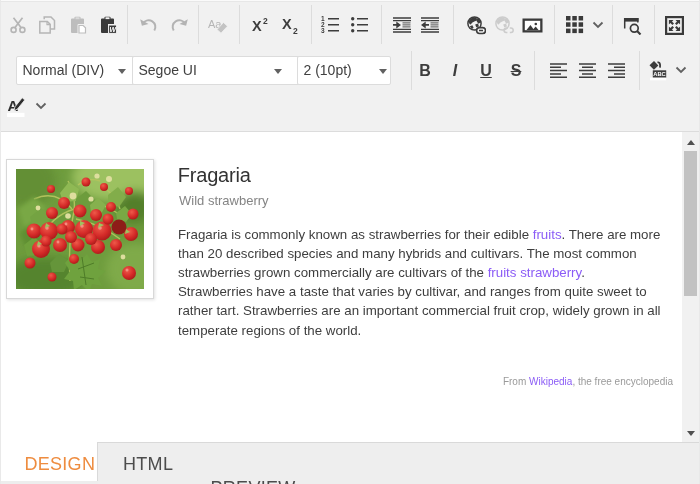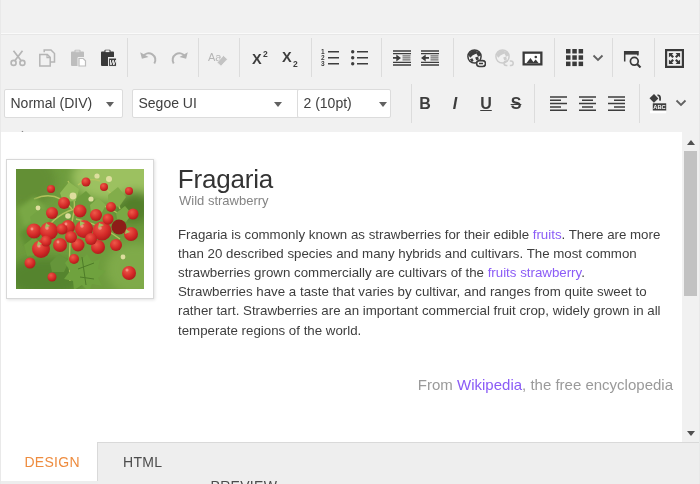--- a/index.html
+++ b/index.html
@@ -2,51 +2,51 @@
 <html><head>
 <meta charset="utf-8">
 <style>
   html,body{margin:0;padding:0;}
   body{width:700px;height:484px;position:relative;overflow:hidden;
        font-family:"Liberation Sans", sans-serif;background:#f1f1f1;}
   .abs{position:absolute;}
   
   #toolbar{left:0;top:0;width:700px;height:132px;background:#f1f1f1;
            border-bottom:1px solid #dcdcdc;box-sizing:border-box;
-           background-image:linear-gradient(#fafafa 0,#fafafa 1px,#e7e7e7 1px,#e7e7e7 2px,#f1f1f1 2px);margin-top:33px;}
+           background-image:linear-gradient(#fafafa 0,#fafafa 1px,#e7e7e7 1px,#e7e7e7 2px,#f1f1f1 2px);}
   .sep1{position:absolute;top:5px;width:1px;height:39px;background:#dcdcdc;}
   .sep2{position:absolute;top:51px;width:1px;height:39px;background:#dcdcdc;}
   .ic{position:absolute;}
   .dd{position:absolute;top:56px;height:29px;background:#fff;border:1px solid #dcdcdc;
       border-radius:2px;box-sizing:border-box;font-size:14px;color:#404040;
       line-height:27px;padding-left:5.5px;}
   .dd .car{position:absolute;top:12px;width:0;height:0;border-left:4.5px solid transparent;
       border-right:4.5px solid transparent;border-top:5px solid #616161;}
   .tbtn{position:absolute;top:56px;height:29px;line-height:29px;text-align:center;
         font-size:16px;font-weight:bold;color:#3d3d3d;}
   
   #content{left:0;top:132px;width:682px;height:310px;background:#fff;}
   #imgframe{left:6px;top:27px;width:128px;height:120px;background:#fff;
             border:1px solid #d8d8d8;padding:9px;box-shadow:1px 1px 3px rgba(0,0,0,0.12);}
-  #title{left:177.8px;top:32.2px;font-size:26px;color:#333;letter-spacing:-0.2px;}
+  #title{left:177.8px;top:32.2px;font-size:20px;color:#333;letter-spacing:-0.2px;}
   #subtitle{left:179px;top:60.5px;font-size:13px;color:#848484;}
   #para{left:178px;top:92.5px;width:510px;font-size:13.3px;line-height:19.2px;color:#3e3e3e;}
   a{color:#8b5cf6;text-decoration:none;}
-  #byline{right:9px;top:243.5px;font-size:15px;color:#9a9a9a;text-align:right;}
+  #byline{right:9px;top:243.5px;font-size:10px;color:#9a9a9a;text-align:right;}
   
   #sbar{left:682px;top:132px;width:17px;height:310px;background:#f1f1f1;}
   #sthumb{left:2px;top:19px;width:13px;height:145px;background:#c2c2c2;position:absolute;}
   .sarrow{position:absolute;left:4.5px;width:0;height:0;border-left:4px solid transparent;
           border-right:4px solid transparent;}
   
   #tabbar{left:0;top:442px;width:700px;height:42px;background:#eee;
           border-top:1px solid #d9d9d9;box-sizing:border-box;}
   #designtab{left:0;top:442px;width:98px;height:42px;background:#fff;
              border-right:1px solid #d9d9d9;box-sizing:border-box;}
-  .tabtxt{position:absolute;top:453.5px;font-size:14px;letter-spacing:0.3px;color:#4c4c4c;}
+  .tabtxt{position:absolute;top:453.5px;font-size:18px;letter-spacing:0.3px;color:#4c4c4c;}
 </style>
 </head>
 <body>
 
 <div id="toolbar" class="abs">
 
   <div class="sep1" style="left:127px"></div>
   <div class="sep1" style="left:198px"></div>
   <div class="sep1" style="left:239px"></div>
   <div class="sep1" style="left:311px"></div>
@@ -226,21 +226,21 @@
 
   <svg class="ic" style="left:7px;top:96px" width="20" height="21" viewBox="0 0 20 21">
     <text x="0.5" y="15" font-size="15" font-weight="bold" fill="#2e2e2e" font-family="Liberation Sans">A</text>
     <path d="M15.2 1.8 l2.6 2.1 l-7.3 9.1 l-3.5 1.8 l0.9-3.9 z" fill="#2e2e2e" stroke="#f1f1f1" stroke-width="0.8"></path>
     <rect x="0" y="16.8" width="17.5" height="4.2" fill="#fff"></rect>
   </svg>
   <svg class="ic" style="left:35px;top:102px" width="12" height="8" viewBox="0 0 12 8">
     <path d="M1.5 1.5 L6 6 L10.5 1.5" fill="none" stroke="#616161" stroke-width="1.8"></path>
   </svg>
 
-  <div class="dd" style="left:4px;width:119px;">Normal (DIV)<span class="car" style="left:101px"></span></div>
+  <div class="dd" style="left:16px;width:119px;">Normal (DIV)<span class="car" style="left:101px"></span></div>
   <div class="dd" style="left:132px;width:185px;">Segoe UI<span class="car" style="left:141px"></span></div>
   <div class="dd" style="left:297px;width:94px;">2 (10pt)<span class="car" style="left:81px"></span></div>
 
   <div class="tbtn" style="left:415px;width:20px;">B</div>
   <div class="tbtn" style="left:445px;width:20px;font-style:italic;">I</div>
   <div class="tbtn" style="left:476px;width:20px;"><span style="text-decoration:underline">U</span></div>
   <div class="tbtn" style="left:506px;width:20px;"><span style="text-decoration:line-through">S</span></div>
 </div>
 
 <div id="content" class="abs">

